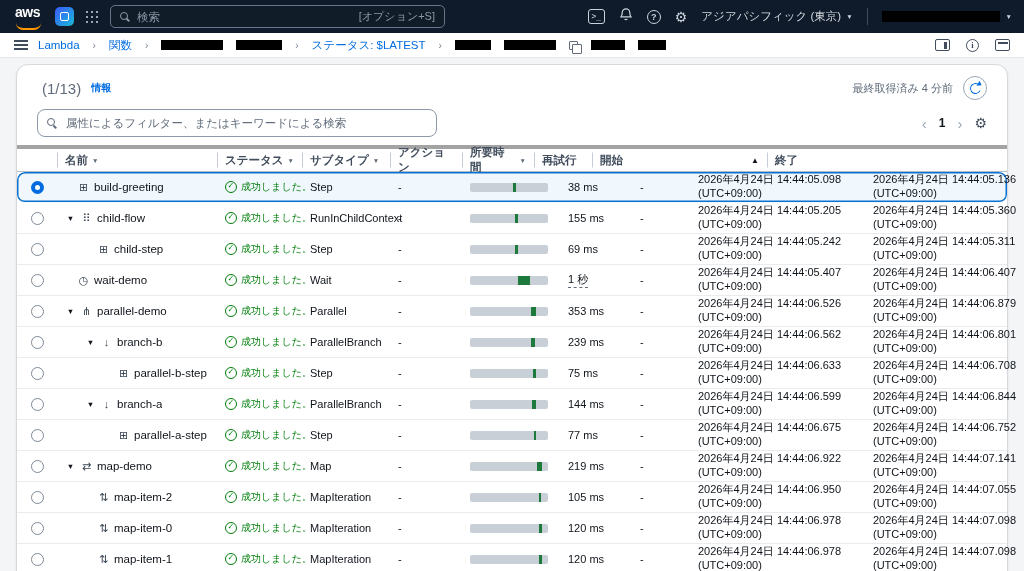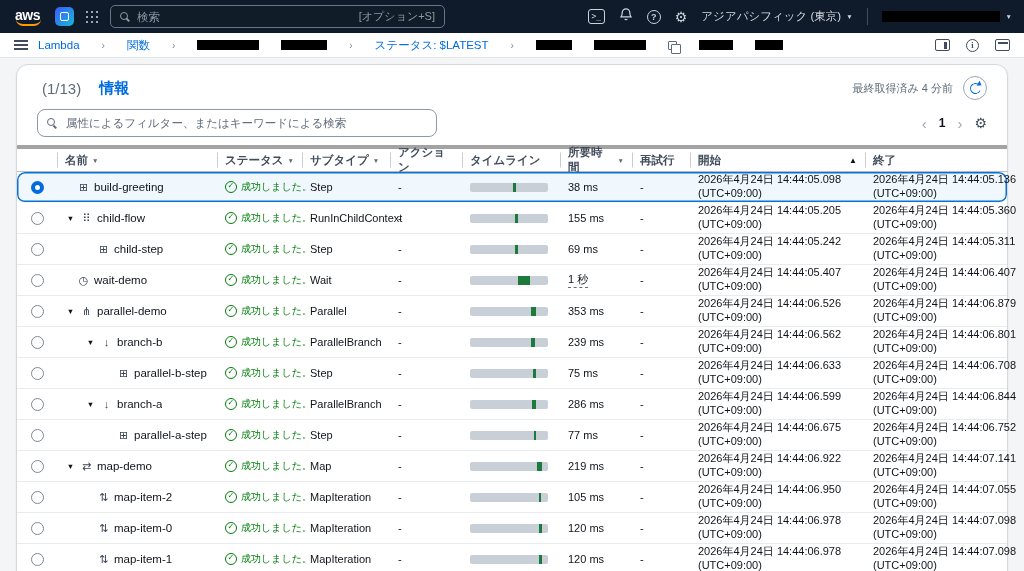--- a/index.html
+++ b/index.html
@@ -3,21 +3,21 @@
 <meta charset="utf-8">
 <style>
   * { margin:0; padding:0; box-sizing:border-box; }
   html,body { width:1024px; height:571px; overflow:hidden; background:#f4f5f6;
     font-family:"Liberation Sans","DejaVu Sans",sans-serif; color:#0f141a; }
 
   
   .topbar { height:33px; background:#0f1b2a; display:flex; align-items:center;
     padding:0 12px; gap:12px; }
   .aws-logo { color:#fff; font-weight:700; font-size:14px; letter-spacing:-.5px;
-    position:relative; padding:0 3px 3px 3px; }
+    position:relative; padding:0 3px 10px 3px; }
   .aws-logo::after { content:""; position:absolute; left:4px; right:2px; bottom:0;
     height:5px; border-bottom:2px solid #ff9900; border-radius:0 0 10px 10px; }
   .app-icon { width:19px; height:19px; border-radius:5px;
     background:linear-gradient(135deg,#3b5bfd,#18b9d4); position:relative; }
   .app-icon::after { content:""; position:absolute; inset:5px;
     border:1.5px solid #fff; border-radius:2px; }
   .grid-icon { width:12px; height:12px; position:relative; }
   .grid-icon::before { content:""; position:absolute; width:2px; height:2px; left:0; top:0;
     background:#cbd3dc; border-radius:50%;
     box-shadow:5px 0 #cbd3dc,10px 0 #cbd3dc,0 5px #cbd3dc,5px 5px #cbd3dc,10px 5px #cbd3dc,
@@ -46,21 +46,21 @@
   .vdiv { width:1px; height:17px; background:#3d4b5c; }
   .redact { background:#000; display:inline-block; }
   .acct { display:flex; align-items:center; gap:6px; }
 
   
   .crumbbar { height:25px; background:#fff; border-bottom:1px solid #e3e6ea;
     display:flex; align-items:center; padding:0 14px; gap:10px; }
   .burger { width:14px; height:10px; position:relative; cursor:pointer; }
   .burger::before { content:""; position:absolute; left:0; right:0; top:0; height:1.8px;
     background:#414d5c; box-shadow:0 4px #414d5c,0 8px #414d5c; }
-  .crumbs { display:flex; align-items:center; gap:22px; font-size:11.5px; }
+  .crumbs { display:flex; align-items:center; gap:13px; font-size:11.5px; }
   .crumbs a { color:#006ce0; text-decoration:none; }
   .crumb-sep { color:#7d8998; font-size:10px; }
   .ic-copy { width:9px; height:9px; border:1.2px solid #5f6b7a; border-radius:1px;
     position:relative; display:inline-block; }
   .ic-copy::after { content:""; position:absolute; left:2px; top:2px; width:8px; height:8px;
     border:1.2px solid #5f6b7a; border-radius:1px; background:#fff; }
   .crumb-icons { margin-left:auto; display:flex; align-items:center; gap:16px; }
   .ic-split { width:15px; height:12px; border:1.3px solid #414d5c; border-radius:2px;
     position:relative; }
   .ic-split::after { content:""; position:absolute; right:2px; top:1.5px; bottom:1.5px;
@@ -73,21 +73,21 @@
   .ic-layout::after { content:""; position:absolute; left:1.5px; right:1.5px; top:1.5px;
     height:2.5px; background:#414d5c; }
 
   
   .page { padding:6px 16px 0 16px; }
   .card { background:#fff; border:1px solid #d5d9dd; border-radius:12px 12px 0 0;
     box-shadow:0 1px 2px rgba(0,28,36,.1); padding-top:10px; min-height:530px; }
   .card-head { display:flex; align-items:center; padding:0 20px; height:26px; }
   .title { font-size:16px; font-weight:700; }
   .counter { font-size:15px; color:#5f6b7a; font-weight:400; margin-left:5px; }
-  .info-link { font-size:15px; font-weight:700; color:#006ce0; margin-left:18px;
+  .info-link { font-size:10px; font-weight:700; color:#006ce0; margin-left:10px;
     text-decoration:none; }
   .head-right { margin-left:auto; display:flex; align-items:center; gap:10px; }
   .fetched { font-size:11px; color:#5f6b7a; }
   .refresh-btn { width:24px; height:24px; border:1px solid #9aa7b5; border-radius:50%;
     background:#fff; display:flex; align-items:center; justify-content:center; cursor:pointer; }
   .refresh-glyph { width:11px; height:11px; border:1.6px solid #006ce0; border-radius:50%;
     border-right-color:transparent; position:relative; transform:rotate(-20deg); }
   .refresh-glyph::after { content:""; position:absolute; right:-3px; top:-1px;
     border-left:4px solid #006ce0; border-top:3px solid transparent;
     border-bottom:3px solid transparent; transform:rotate(50deg); }
@@ -250,23 +250,20 @@
             <span>ステータス</span>
             <span class="fcaret">▼</span>
           </div>
           <div class="hcell c3">
             <span>サブタイプ</span>
             <span class="fcaret">▼</span>
           </div>
           <div class="hcell c4">
             <span>アクション</span>
           </div>
-          <div class="hcell c5">
-            <span>タイムライン</span>
-          </div>
           <div class="hcell c6">
             <span>所要時間</span>
             <span class="fcaret">▼</span>
           </div>
           <div class="hcell c7">
             <span>再試行</span>
           </div>
           <div class="hcell c8">
             <span>開始</span>
             <span class="scaret">▲</span>
@@ -574,21 +571,21 @@
             </div>
     <div class="cell c4">
               <span class="action">-</span>
             </div>
     <div class="cell c5">
       <span class="tlbar">
         <span class="tlseg" style="left: 79%; width: 5%;"></span>
       </span>
     </div>
     <div class="cell c6">
-              <span class="dur">286 ms</span>
+              <span class="dur">144 ms</span>
             </div>
     <div class="cell c7">
               <span class="retry-txt">-</span>
             </div>
     <div class="cell c8 datecell">
       <span class="d1">2026年4月24日 14:44:06.599</span>
       <span class="d2">(UTC+09:00)</span>
     </div>
     <div class="cell c9 datecell">
       <span class="d1">2026年4月24日 14:44:06.844</span>

